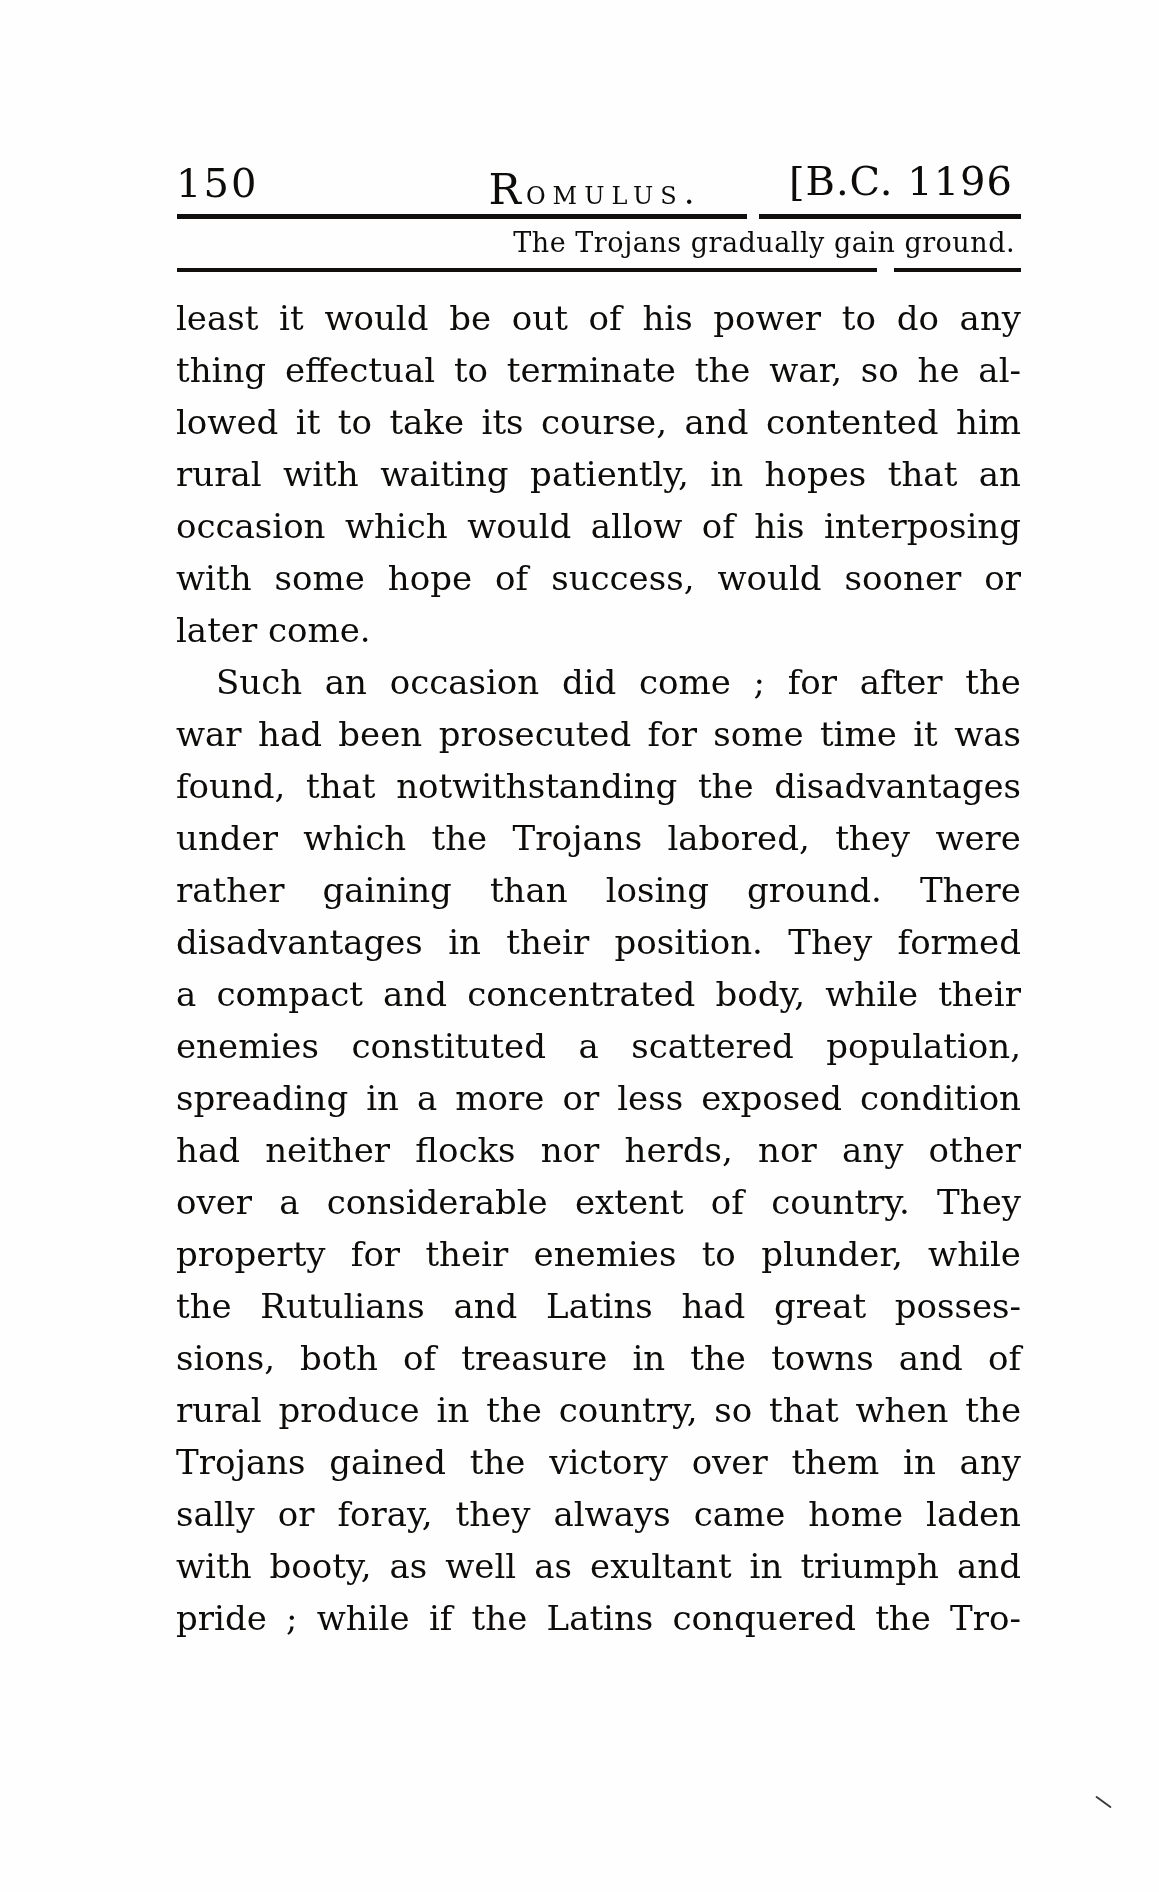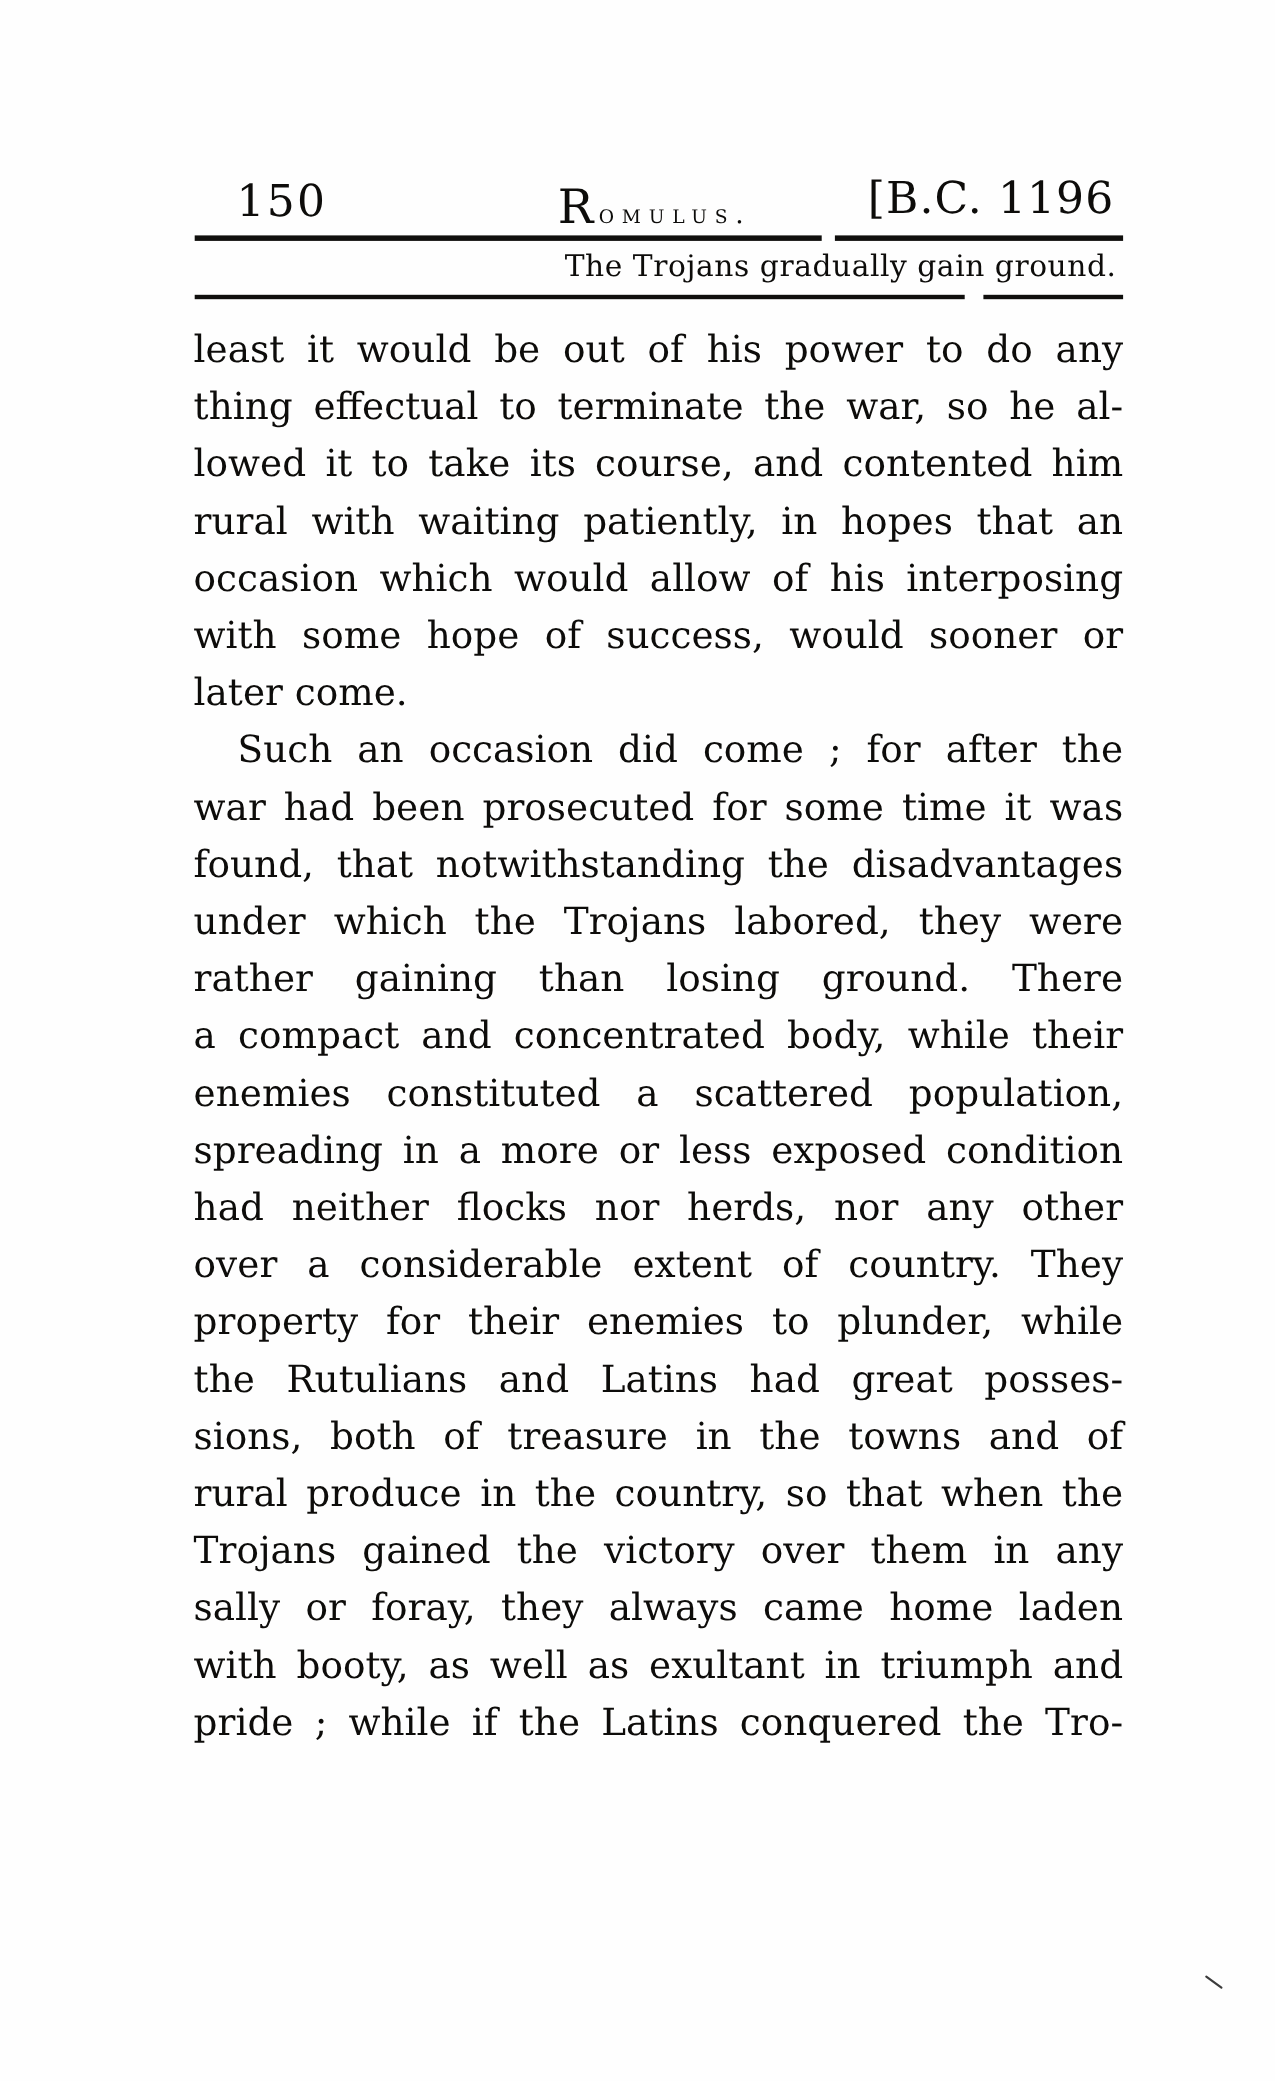--- a/index.html
+++ b/index.html
@@ -20,30 +20,29 @@
     inset: 0;
   }
   
   .page-number {
     position: absolute;
     left: 176px;
     top: 163px;
     font-size: 40px;
     line-height: 1;
     letter-spacing: 2px;
-    margin-left: 39px;
   }
   .running-title {
     position: absolute;
     left: 175px;
     top: 168px;
     width: 840px;
     text-align: center;
     font-variant: small-caps;
-    font-size: 24px;
+    font-size: 34px;
     line-height: 1;
     letter-spacing: 7px;
   }
   .running-title::first-letter {
     font-size: 43px;
     letter-spacing: 5px;
   }
   .era-label {
     position: absolute;
     right: 146px;
@@ -137,20 +136,21 @@
         <div class="line">occasion which would allow of his interposing</div>
         <div class="line">with some hope of success, would sooner or</div>
         <div class="line unjustified">later come.</div>
       </div>
       <div class="paragraph">
         <div class="line indented">Such an occasion did come ; for after the</div>
         <div class="line">war had been prosecuted for some time it was</div>
         <div class="line">found, that notwithstanding the disadvantages</div>
         <div class="line">under which the Trojans labored, they were</div>
         <div class="line">rather gaining than losing ground. There</div>
+        <div class="line">disadvantages in their position. They formed</div>
         <div class="line">a compact and concentrated body, while their</div>
         <div class="line">enemies constituted a scattered population,</div>
         <div class="line">spreading in a more or less exposed condition</div>
         <div class="line">had neither flocks nor herds, nor any other</div>
         <div class="line">over a considerable extent of country. They</div>
         <div class="line">property for their enemies to plunder, while</div>
         <div class="line">the Rutulians and Latins had great posses-</div>
         <div class="line">sions, both of treasure in the towns and of</div>
         <div class="line">rural produce in the country, so that when the</div>
         <div class="line">Trojans gained the victory over them in any</div>

